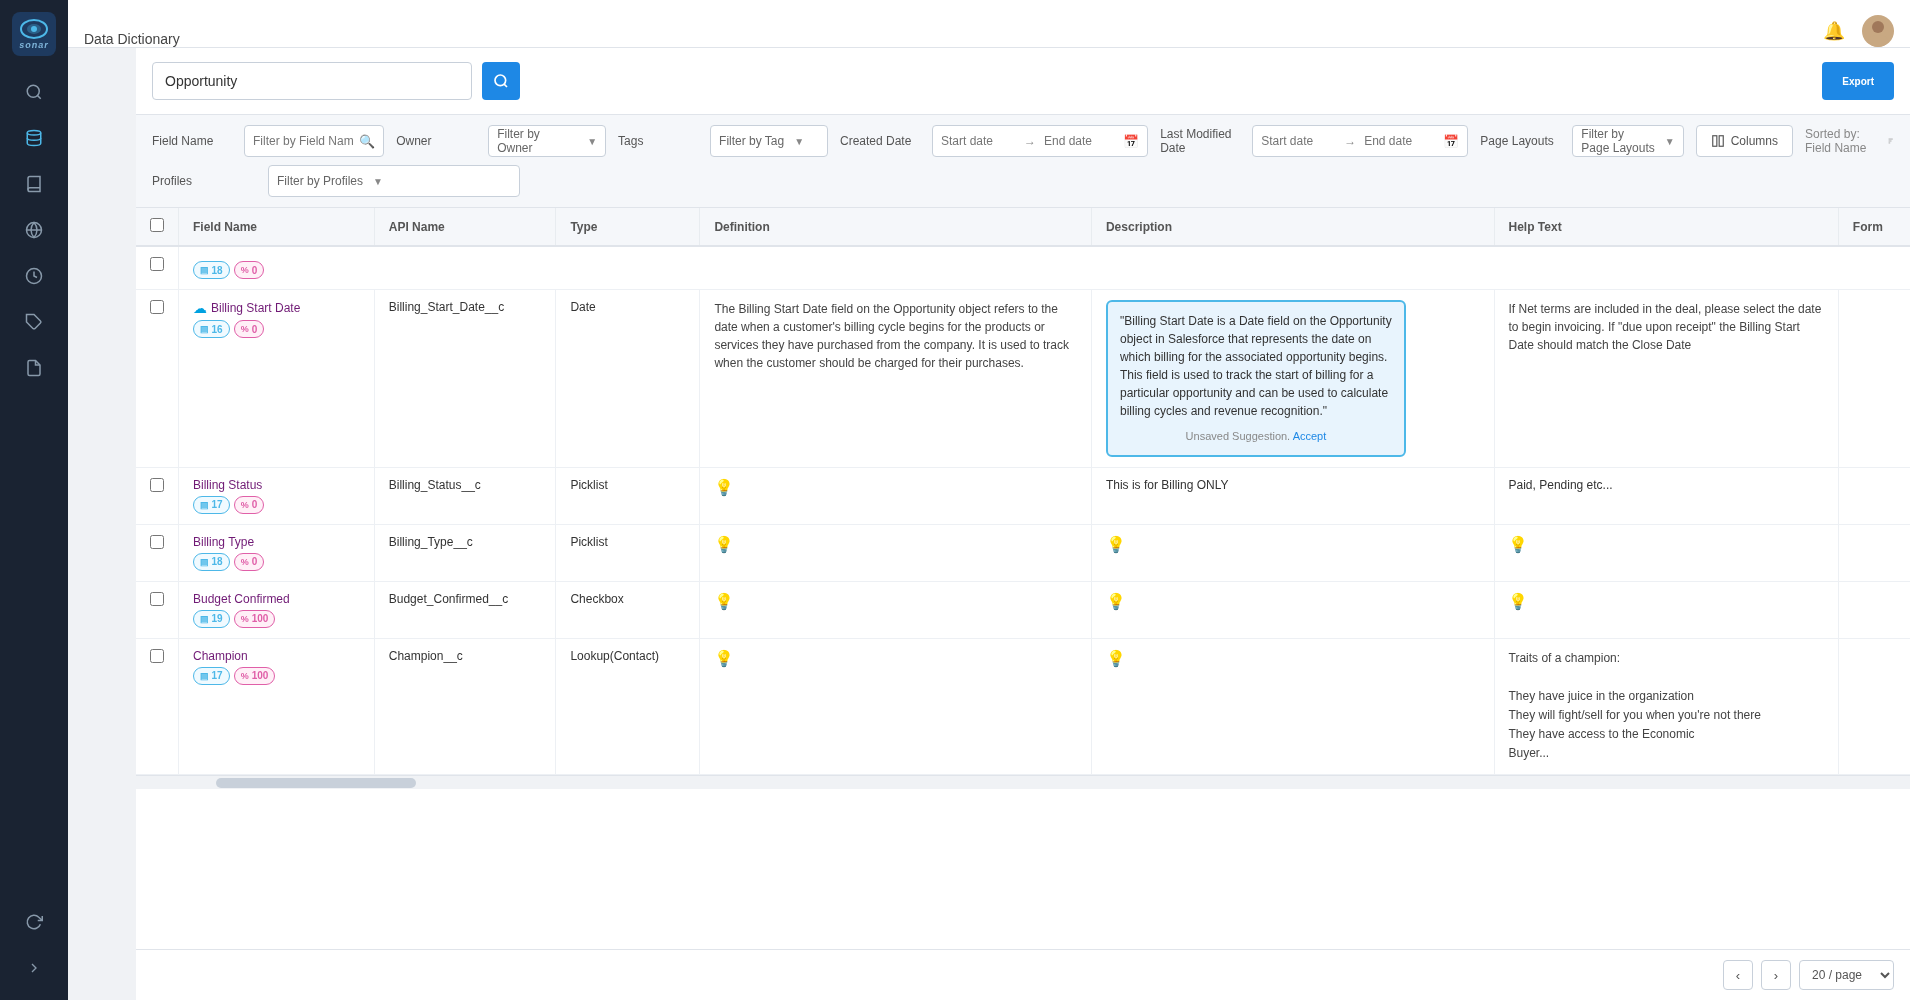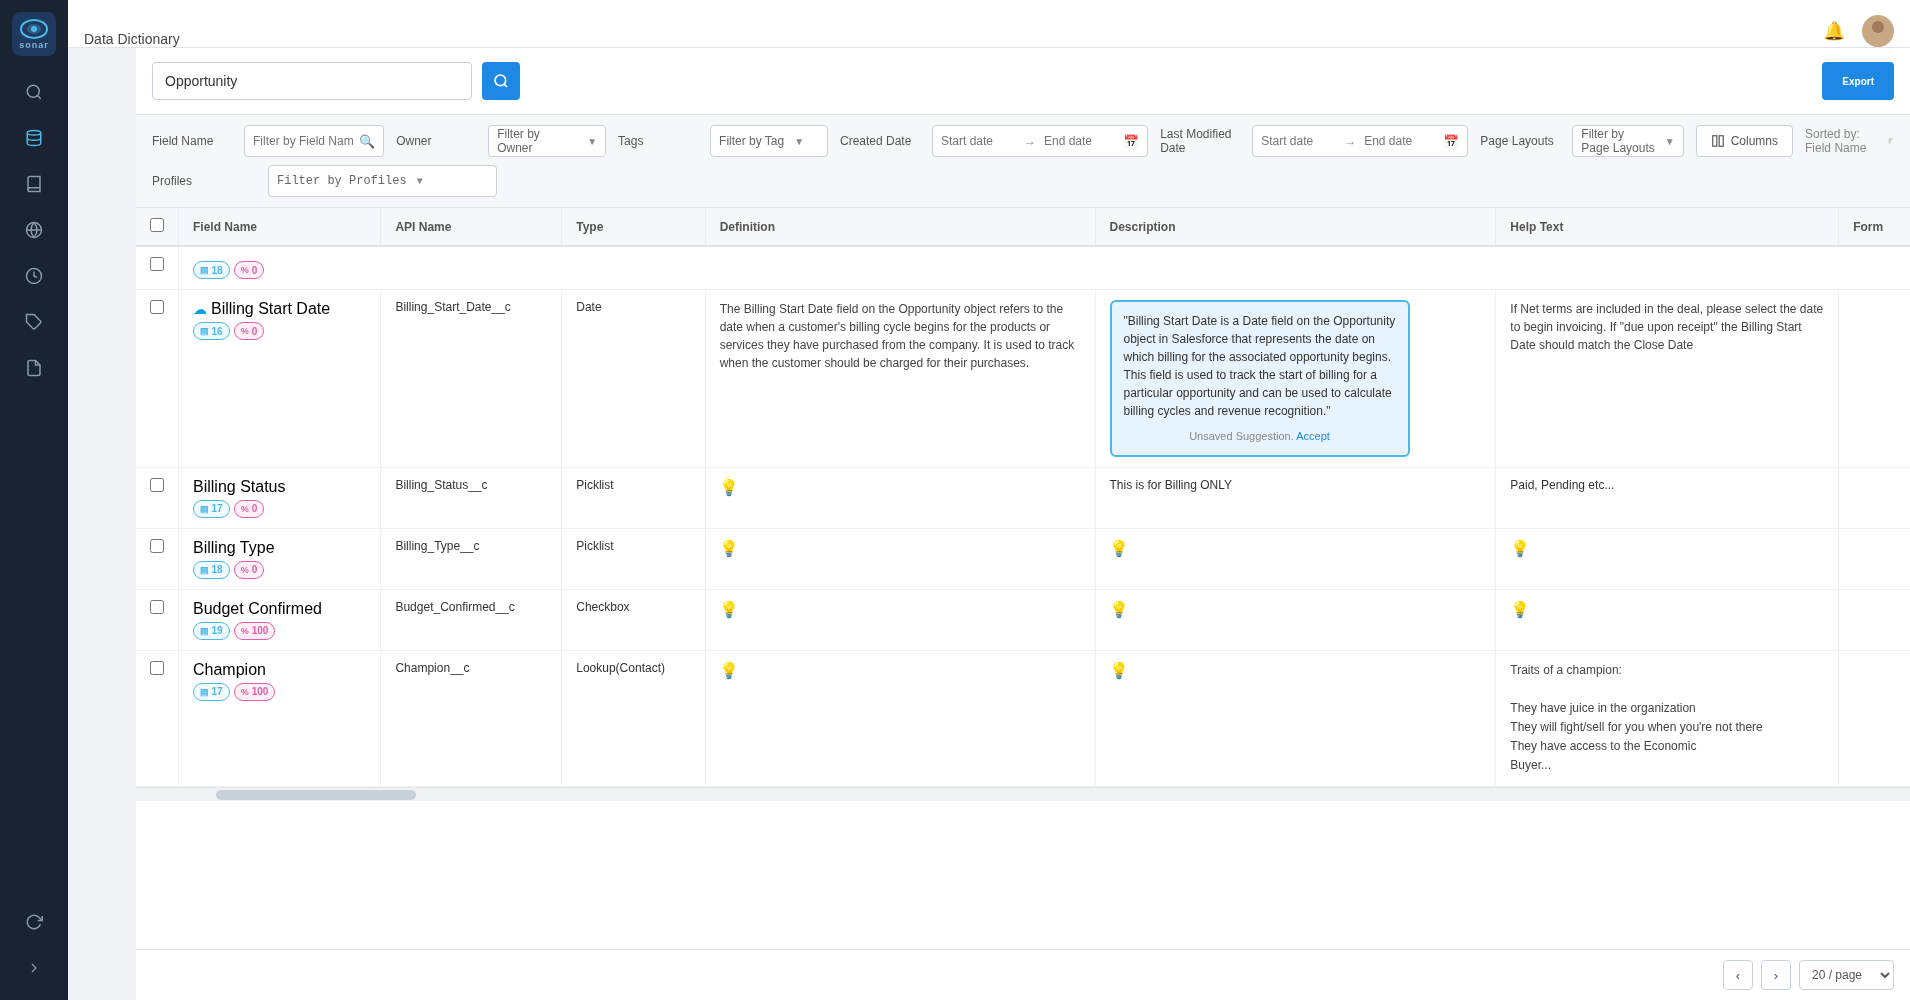--- a/index.html
+++ b/index.html
@@ -8,20 +8,21 @@
     
     .sidebar {
       width: 68px;
       background: #1a2332;
       display: flex;
       flex-direction: column;
       align-items: center;
       padding: 12px 0;
       gap: 6px;
       flex-shrink: 0;
+      font-style: italic;
     }
     .sidebar-logo {
       width: 44px;
       height: 44px;
       background: #1e3a5f;
       border-radius: 8px;
       display: flex;
       flex-direction: column;
       align-items: center;
       justify-content: center;
@@ -352,22 +353,22 @@
     .bulb-icon {
       color: #4db8e8;
       font-size: 16px;
     }
 
     
     .field-name-cell {
       min-width: 160px;
     }
     .field-name-text {
-      font-size: 16px;
-      color: #000000;
+      font-size: 12px;
+      color: #701a75;
       font-weight: 500;
     }
 
     
     .pagination {
       background: #fff;
       border-top: 1px solid #e0e4ea;
       display: flex;
       align-items: center;
       justify-content: flex-end;
@@ -570,21 +571,21 @@
       <span class="sorted-by">
         <span>Sorted by: Field Name</span>
         <svg width="12" height="12" viewBox="0 0 24 24" fill="none" stroke="currentColor" stroke-width="2">
             <path d="M8 6h13M8 12h9M8 18h5"></path>
           </svg>
       </span>
     </div>
 
     <div class="filter-row">
       <span class="filter-label">Profiles</span>
-      <div class="filter-select" style="width:229px;font-family:Liberation Mono, monospace;">
+      <div class="filter-select" style="width:252px;">
         <span>Filter by Profiles</span>
         <span class="filter-select-arrow">▼</span>
       </div>
     </div>
   </div>
 
   <div class="table-wrap">
     <table>
       <thead>
         <tr>

